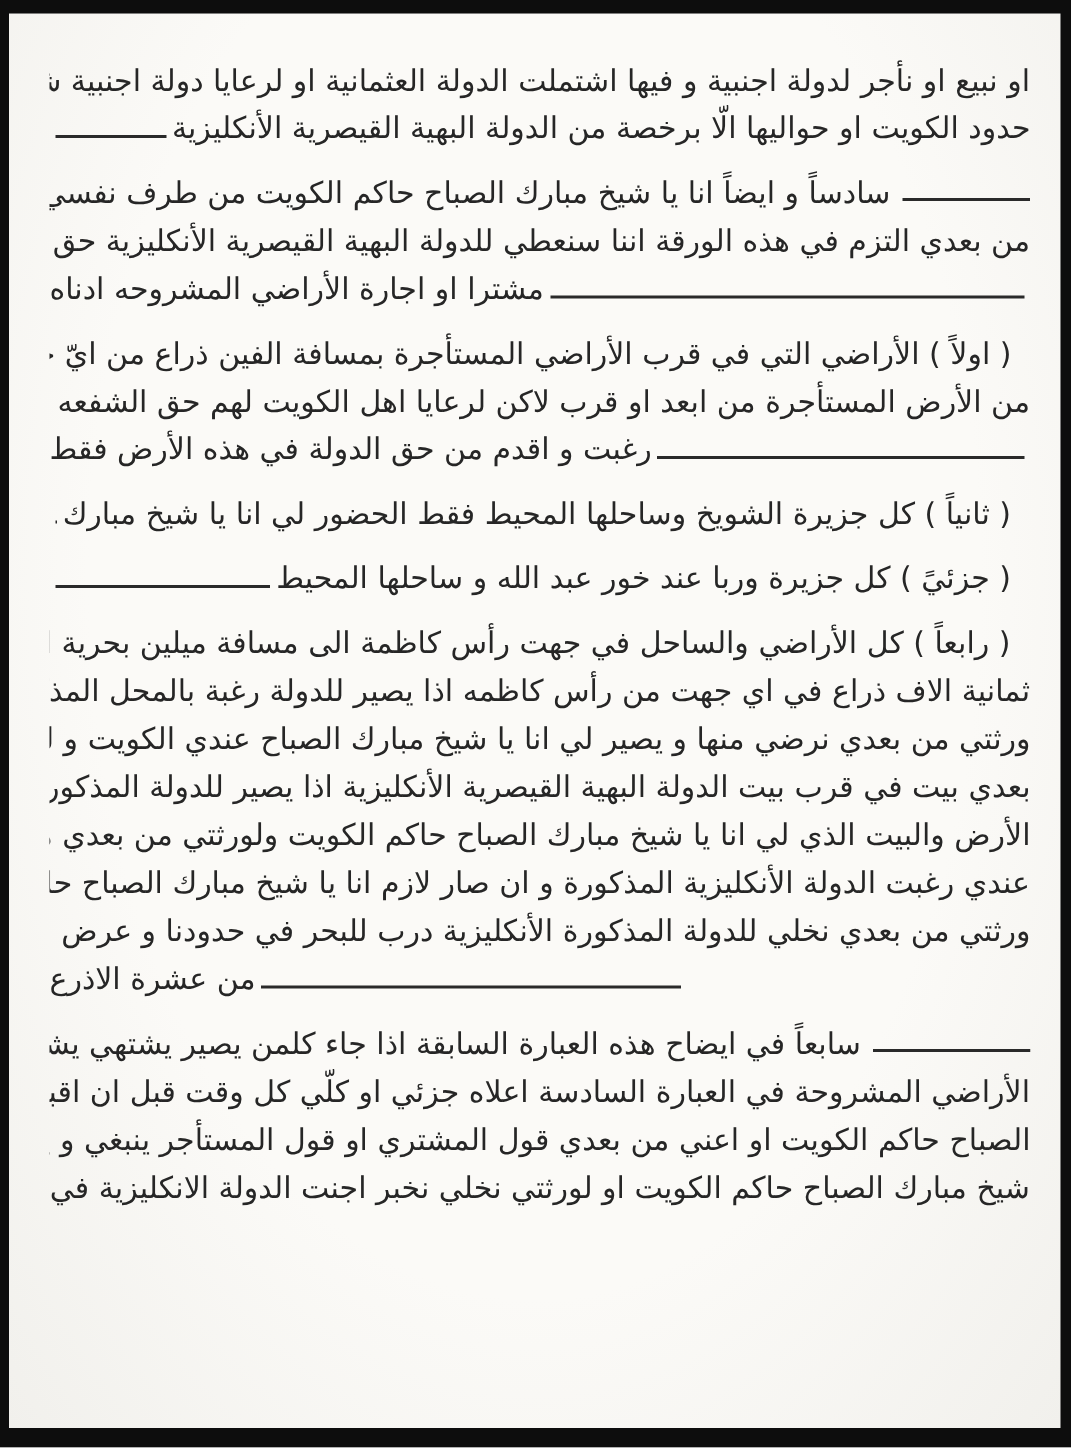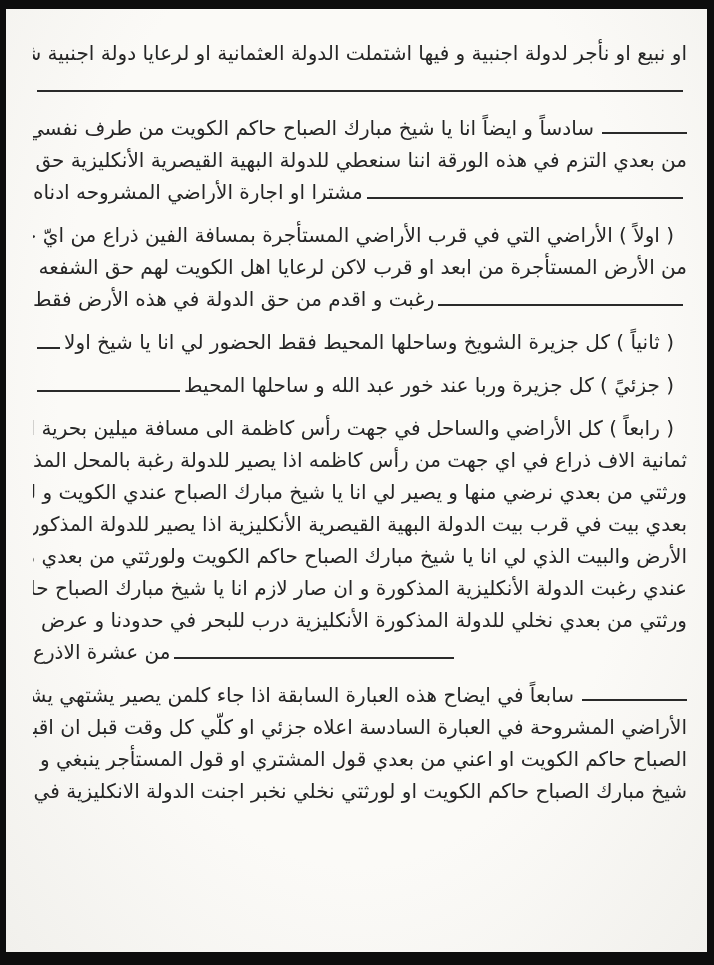--- a/index.html
+++ b/index.html
@@ -61,20 +61,21 @@
 </head>
 <body>
 
 <div class="page">
   <div class="content">
 
     <div class="ms-line">
         <span class="txt">او نبيع او نأجر لدولة اجنبية و فيها اشتملت الدولة العثمانية او لرعايا دولة اجنبية شيئاً من ارضنا في</span>
       </div>
     <div class="ms-line">
+        <span class="txt">حدود الكويت او حواليها الّا برخصة من الدولة البهية القيصرية الأنكليزية</span>
         <span class="rule"></span>
       </div>
 
     <div class="ms-line para">
         <span class="lead-dash w85"></span>
         <span class="txt">سادساً و ايضاً انا يا شيخ مبارك الصباح حاكم الكويت من طرف نفسي و منطرف ورثتي</span>
       </div>
     <div class="ms-line">
         <span class="txt">من بعدي التزم في هذه الورقة اننا سنعطي للدولة البهية القيصرية الأنكليزية حق حواليها في</span>
       </div>
@@ -88,21 +89,21 @@
       </div>
     <div class="ms-line">
         <span class="txt">من الأرض المستأجرة من ابعد او قرب لاكن لرعايا اهل الكويت لهم حق الشفعه في هذه الأرض</span>
       </div>
     <div class="ms-line">
         <span class="rule"></span>
         <span class="txt">رغبت و اقدم من حق الدولة في هذه الأرض فقط</span>
       </div>
 
     <div class="ms-line para indent">
-        <span class="txt">( ثانياً ) كل جزيرة الشويخ وساحلها المحيط فقط الحضور لي انا يا شيخ اولا</span>
+        <span class="txt">( ثانياً ) كل جزيرة الشويخ وساحلها المحيط فقط الحضور لي انا يا شيخ مبارك</span>
         <span class="rule"></span>
       </div>
 
     <div class="ms-line para indent">
         <span class="txt">( جزئيً ) كل جزيرة وربا عند خور عبد الله و ساحلها المحيط</span>
         <span class="rule"></span>
       </div>
 
     <div class="ms-line para indent">
         <span class="txt">( رابعاً ) كل الأراضي والساحل في جهت رأس كاظمة الى مسافة ميلين بحرية اعني</span>

